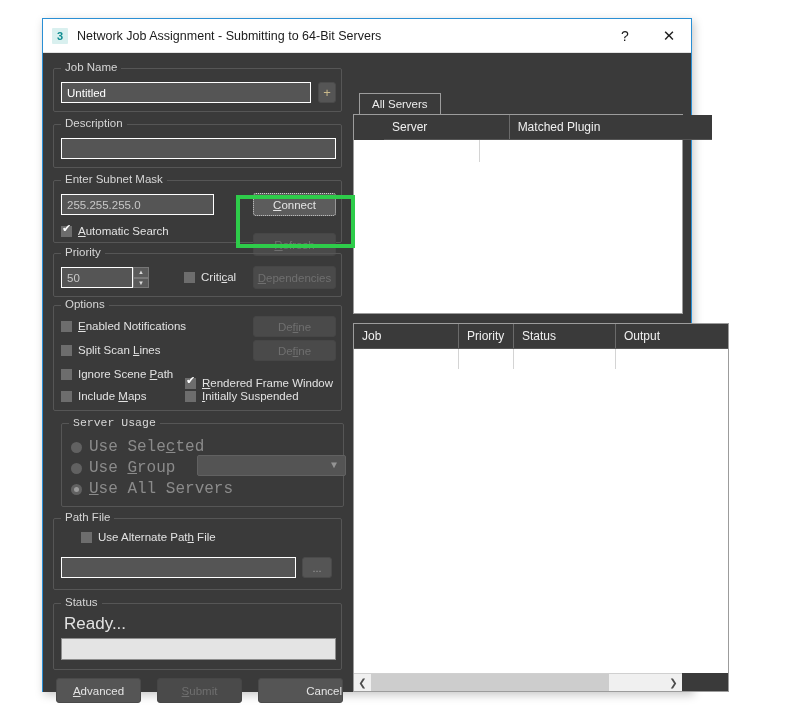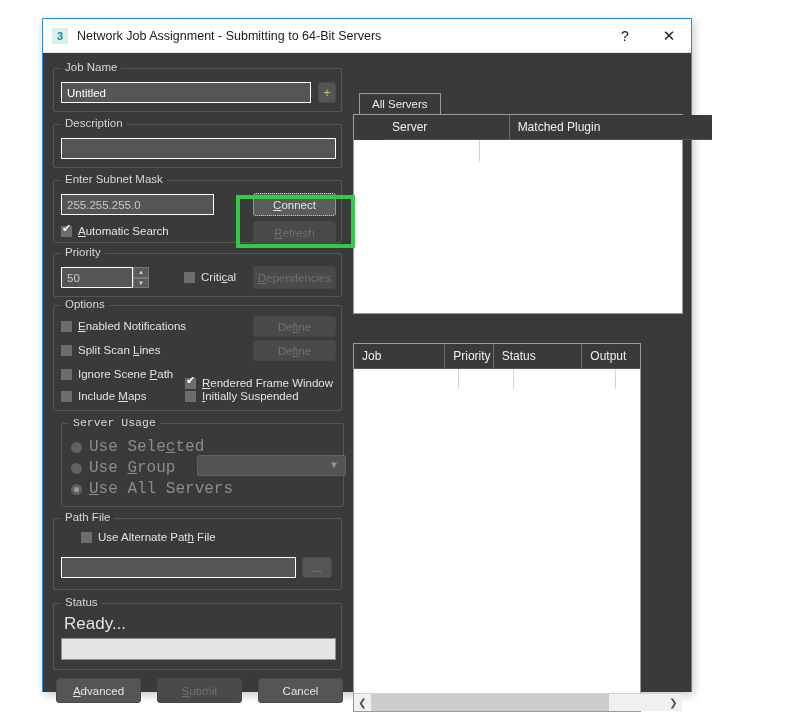--- a/index.html
+++ b/index.html
@@ -346,21 +346,21 @@
           <div class="legend">Description</div>
           <div class="tinput" style="position:absolute; left:7px; top:13px; width:275px;"></div>
         </div>
 
         <div class="group" style="left:0px; top:122px; width:289px; height:63px;">
           <div class="legend">Enter Subnet Mask</div>
           <div class="tinput num" style="position:absolute; left:7px; top:13px; width:153px;">255.255.255.0</div>
           <div class="btn focus" style="position:absolute; left:199px; top:12px; width:83px; height:23px;">
             <span><span class="u">C</span><span>onnect</span></span>
           </div>
-          <div class="btn disabled" style="position:absolute; left:199px; top:40px; width:83px; height:23px;">
+          <div class="btn disabled" style="position:absolute; left:199px; top:52px; width:83px; height:23px;">
             <span><span class="u">R</span>efresh</span>
           </div>
           <div class="cb checked" style="left:7px; top:44px;">
             <span class="box"></span>
             <span><span class="u">A</span>utomatic Search</span>
           </div>
         </div>
 
         <div class="group" style="left:0px; top:195px; width:289px; height:44px;">
           <div class="legend">Priority</div>
@@ -457,42 +457,42 @@
           <div style="position:absolute; left:10px; top:10px; font-size:17px; color:#e2e2e2;">Ready...</div>
           <div class="progbar" style="left:7px; top:34px; width:275px; height:22px;"></div>
         </div>
 
         <div class="btn" style="position:absolute; left:3px; top:620px; width:85px; height:25px;">
           <span><span class="u">A</span>dvanced</span>
         </div>
         <div class="btn disabled" style="position:absolute; left:104px; top:620px; width:85px; height:25px;justify-content:center;">
           <span><span class="u">S</span>ubmit</span>
         </div>
-        <div class="btn" style="position:absolute; left:205px; top:620px; width:85px; height:25px;">
+        <div class="btn" style="position:absolute; left:205px; top:620px; width:85px; height:25px;justify-content:flex-end;">
           <span>Cancel</span>
         </div>
       </div>
 
       <div id="right-col">
 
         <div class="rpanel" style="left:0px; top:56px; width:330px; height:200px;">
           <div class="listhdr" style="top:0px;margin-left:30px;">
             <div class="col" style="width:126px;">Server</div>
             <div class="col" style="width:203px;">Matched Plugin</div>
           </div>
           <div class="listbody" style="top:25px; height:173px;">
             <div class="vrule" style="left:125px; top:0; height:22px;"></div>
           </div>
         </div>
 
         <div class="tab" style="left:6px; top:35px;">
           <span>All Servers</span>
         </div>
 
-        <div class="rpanel" style="left:0px; top:265px; width:288px; height:369px;margin-top:20px;">
+        <div class="rpanel" style="left:0px; top:265px; width:376px; height:369px;">
           <div class="listhdr" style="top:0px;">
             <div class="col" style="width:105px;">Job</div>
             <div class="col" style="width:55px;">Priority</div>
             <div class="col" style="width:102px;">Status</div>
             <div class="col" style="width:66px;">Output</div>
           </div>
           <div class="listbody" style="top:25px; height:324px;">
             <div class="vrule" style="left:104px; top:0; height:20px;"></div>
             <div class="vrule" style="left:159px; top:0; height:20px;"></div>
             <div class="vrule" style="left:261px; top:0; height:20px;"></div>

